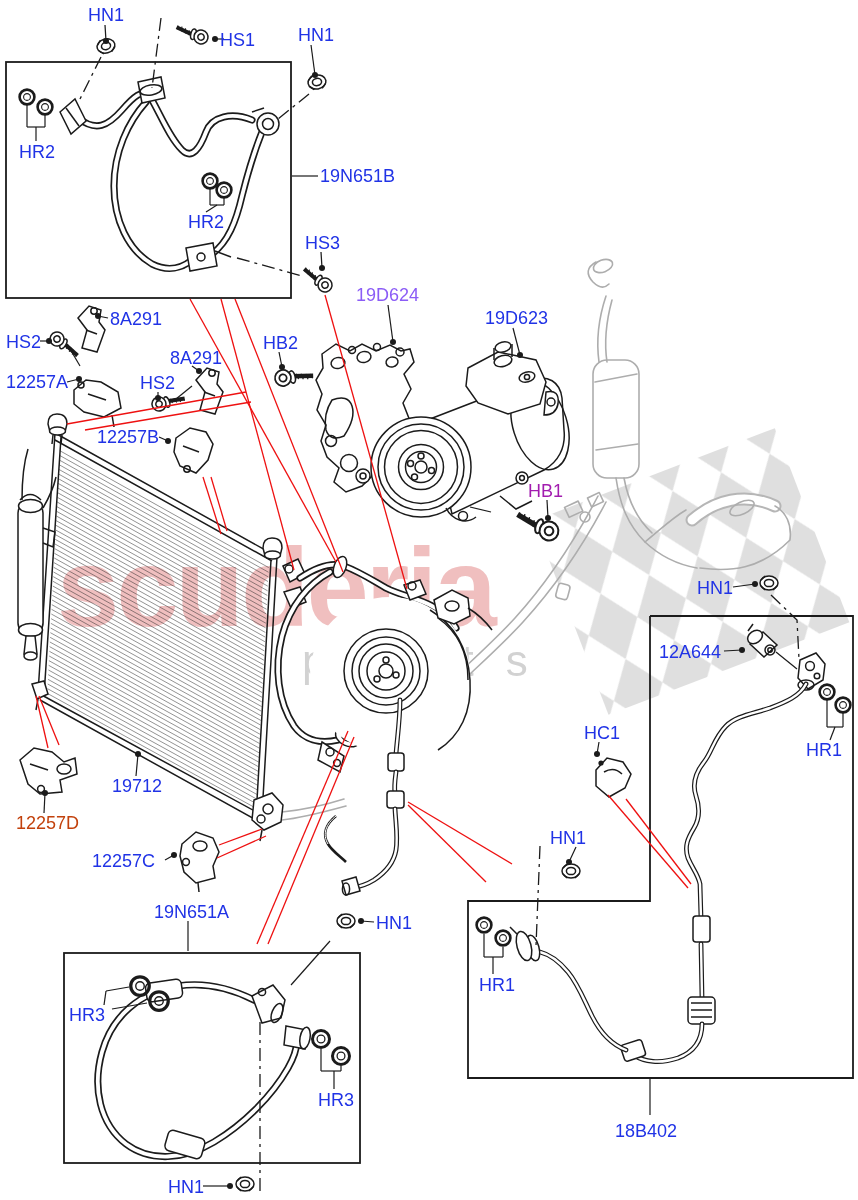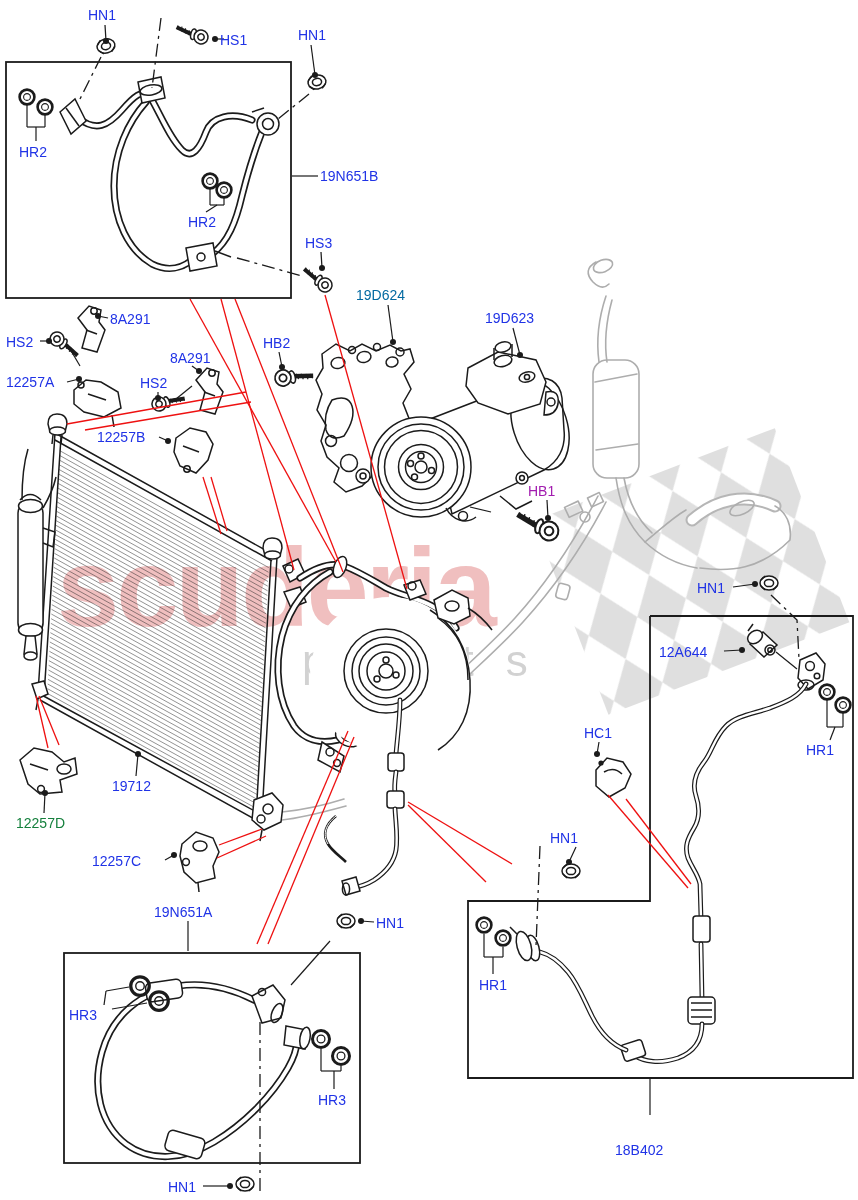--- a/index.html
+++ b/index.html
@@ -1,19 +1,19 @@
 <!DOCTYPE html>
 <html><head>
 <meta charset="utf-8">
 <style>
   html,body{margin:0;padding:0;background:#fff}
   .stage{position:relative;width:858px;height:1200px;background:#fff;overflow:hidden;
          font-family:"Liberation Sans",sans-serif}
   .stage svg{position:absolute;left:0;top:0}
-  .plabel{position:absolute;font-size:14px;line-height:18px;color:#2033e6;white-space:nowrap;cursor:pointer}
+  .plabel{position:absolute;font-size:18px;line-height:18px;color:#2033e6;white-space:nowrap;cursor:pointer}
   .hose{fill:none;stroke:#1b1b1b;stroke-width:7.2;stroke-linecap:round;stroke-linejoin:round}
   .hosecore{fill:none;stroke:#fff;stroke-width:3.8;stroke-linecap:round;stroke-linejoin:round}
   .pipe{fill:none;stroke:#1b1b1b;stroke-width:4.8;stroke-linecap:round;stroke-linejoin:round}
   .pipecore{fill:none;stroke:#fff;stroke-width:2.4;stroke-linecap:round;stroke-linejoin:round}
   .ln{fill:none;stroke:#1b1b1b;stroke-width:1.5}
   .lnf{fill:#fff;stroke:#1b1b1b;stroke-width:1.5}
   .gray{fill:none;stroke:#adadad;stroke-width:1.6;stroke-linecap:round;stroke-linejoin:round}
   .grayh{fill:none;stroke:#b6b6b6;stroke-width:13;stroke-linecap:round}
   .grayhc{fill:none;stroke:#fff;stroke-width:9;stroke-linecap:round}
 </style>
@@ -487,40 +487,40 @@
 </svg>
 
 <div id="labels">
       <div class="plabel" style="left: 88px; top: 6px; color: rgb(32, 51, 230);">HN1</div>
       <div class="plabel" style="left: 220px; top: 31px; color: rgb(32, 51, 230);">HS1</div>
       <div class="plabel" style="left: 298px; top: 26px; color: rgb(32, 51, 230);">HN1</div>
       <div class="plabel" style="left: 19px; top: 143px; color: rgb(32, 51, 230);">HR2</div>
       <div class="plabel" style="left: 320px; top: 167px; color: rgb(32, 51, 230);">19N651B</div>
       <div class="plabel" style="left: 188px; top: 213px; color: rgb(32, 51, 230);">HR2</div>
       <div class="plabel" style="left: 305px; top: 234px; color: rgb(32, 51, 230);">HS3</div>
-      <div class="plabel" style="left: 356px; top: 286px; color: #0369a1;">19D624</div>
+      <div class="plabel" style="left: 356px; top: 286px; color: #8b5cf6;">19D624</div>
       <div class="plabel" style="left: 485px; top: 309px; color: rgb(32, 51, 230);">19D623</div>
       <div class="plabel" style="left: 110px; top: 310px; color: rgb(32, 51, 230);">8A291</div>
       <div class="plabel" style="left: 6px; top: 333px; color: rgb(32, 51, 230);">HS2</div>
       <div class="plabel" style="left: 263px; top: 334px; color: rgb(32, 51, 230);">HB2</div>
       <div class="plabel" style="left: 170px; top: 349px; color: rgb(32, 51, 230);">8A291</div>
       <div class="plabel" style="left: 6px; top: 373px; color: rgb(32, 51, 230); text-align: right;">12257A</div>
       <div class="plabel" style="left: 140px; top: 374px; color: rgb(32, 51, 230);">HS2</div>
       <div class="plabel" style="left: 97px; top: 428px; color: rgb(32, 51, 230);">12257B</div>
       <div class="plabel" style="left: 528px; top: 482px; color: #a21caf;">HB1</div>
       <div class="plabel" style="left: 697px; top: 579px; color: rgb(32, 51, 230);">HN1</div>
       <div class="plabel" style="left: 659px; top: 643px; color: rgb(32, 51, 230);">12A644</div>
       <div class="plabel" style="left: 584px; top: 724px; color: rgb(32, 51, 230);">HC1</div>
       <div class="plabel" style="left: 806px; top: 741px; color: rgb(32, 51, 230);">HR1</div>
       <div class="plabel" style="left: 112px; top: 777px; color: rgb(32, 51, 230); text-align: center;">19712</div>
-      <div class="plabel" style="left: 16px; top: 814px; color: #15803d; text-align: right;">12257D</div>
+      <div class="plabel" style="left: 16px; top: 814px; color: #c2410c; text-align: right;">12257D</div>
       <div class="plabel" style="left: 92px; top: 852px; color: rgb(32, 51, 230);">12257C</div>
       <div class="plabel" style="left: 550px; top: 829px; color: rgb(32, 51, 230);">HN1</div>
       <div class="plabel" style="left: 154px; top: 903px; color: rgb(32, 51, 230);">19N651A</div>
       <div class="plabel" style="left: 376px; top: 914px; color: rgb(32, 51, 230);">HN1</div>
       <div class="plabel" style="left: 479px; top: 976px; color: rgb(32, 51, 230);">HR1</div>
       <div class="plabel" style="left: 69px; top: 1006px; color: rgb(32, 51, 230);">HR3</div>
       <div class="plabel" style="left: 318px; top: 1091px; color: rgb(32, 51, 230);">HR3</div>
-      <div class="plabel" style="left: 615px; top: 1122px; color: rgb(32, 51, 230); margin-top: 19px;">18B402</div>
+      <div class="plabel" style="left: 615px; top: 1122px; color: rgb(32, 51, 230);">18B402</div>
       <div class="plabel" style="left: 168px; top: 1178px; color: rgb(32, 51, 230);">HN1</div>
     </div>
 
 </div>
 
 </body></html>

